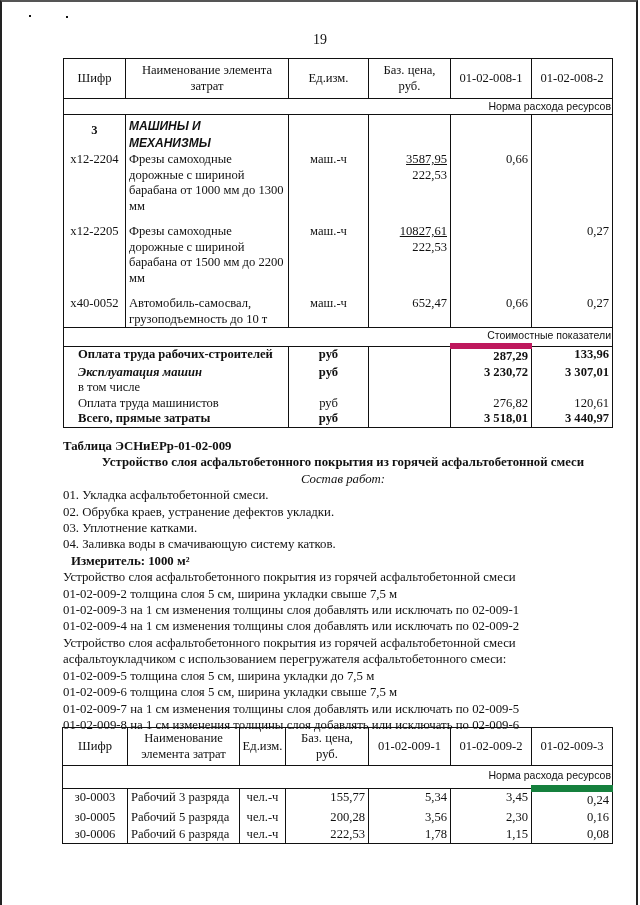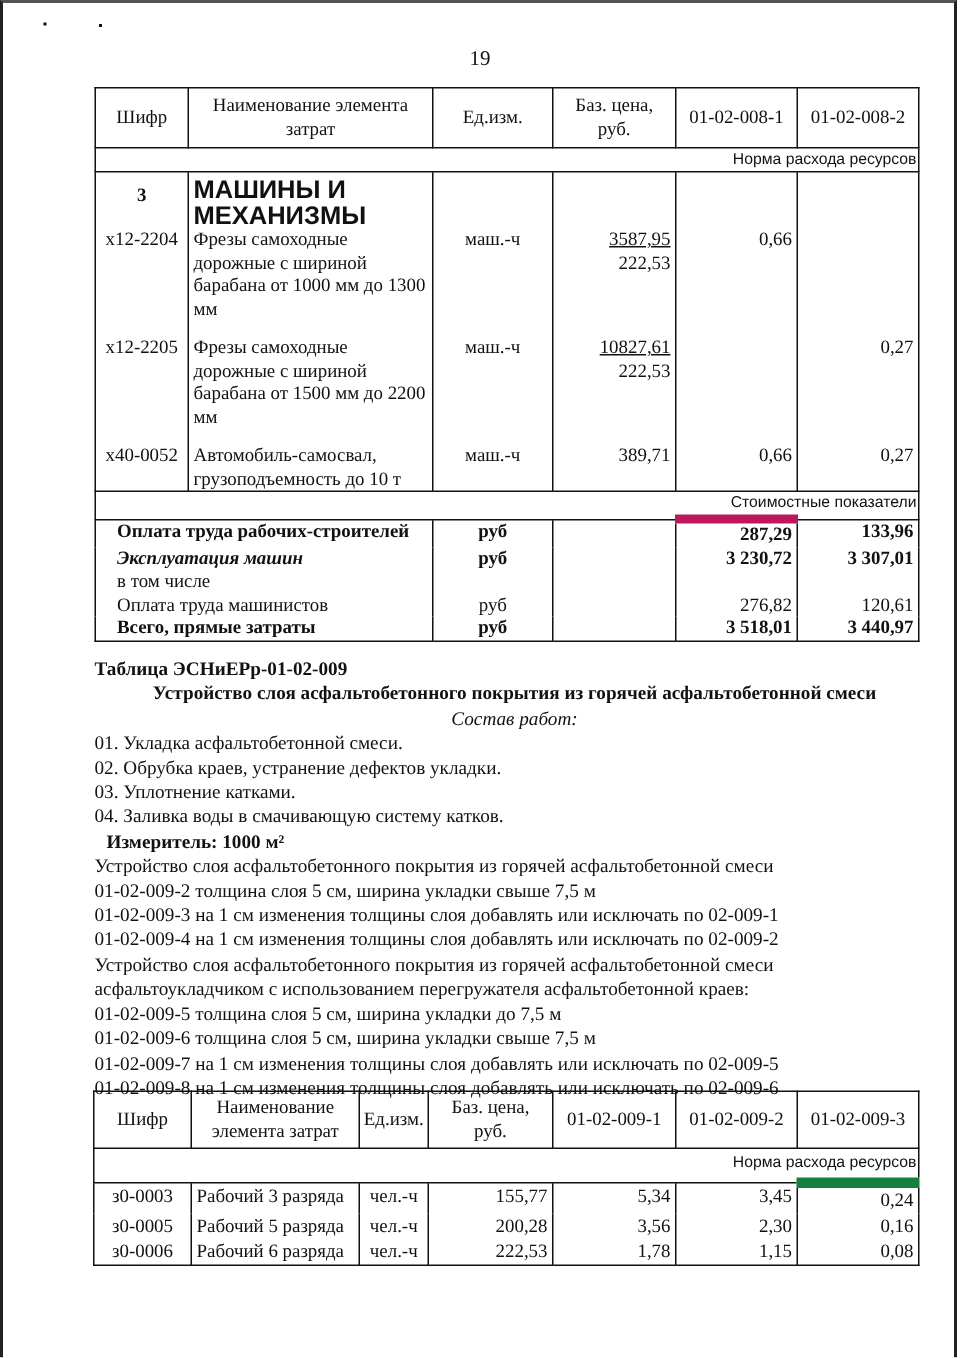--- a/index.html
+++ b/index.html
@@ -18,21 +18,21 @@
   table { border-collapse: collapse; position: absolute; table-layout: fixed; }
   td, th { border: 1px solid #111; padding: 0 3px; font-weight: normal; vertical-align: top; line-height: 15.5px; }
   .sans { font-family: "Liberation Sans", sans-serif; font-size: 10.5px; }
   .hdr th { text-align: center; vertical-align: middle; font-size: 12.6px; }
   .norma td { text-align: right; padding: 1px 1px 1px 3px; line-height: 13px; }
   .c { text-align: center; }
   .r { text-align: right; }
   .b { font-weight: bold; }
   .u { text-decoration: underline; }
   .nob td { border-top: none; border-bottom: none; }
-  .sec-title { font-weight: bold; font-size: 17px; font-family: "Liberation Sans", sans-serif; line-height: 17px; }
+  .sec-title { font-weight: bold; font-size: 12px; font-family: "Liberation Sans", sans-serif; line-height: 17px; font-style: italic; }
 
   #t1 { left: 63px; top: 58px; width: 549px; }
   #t2 { left: 62px; top: 727px; width: 550px; }
   #t2 td { line-height: 17px; }
 
   .text-block { position: absolute; left: 63px; width: 560px; line-height: 16.4px; font-size: 12.8px; }
   .tbl-title { font-weight: bold; }
   .center { text-align: center; }
   .italic { font-style: italic; }
 </style>
@@ -86,21 +86,21 @@
     <td style="padding-bottom:10px;">Фрезы самоходные дорожные с шириной барабана от 1500 мм до 2200 мм</td>
     <td class="c">маш.-ч</td>
     <td class="r"><span class="u">10827,61</span><br><span>222,53</span></td>
     <td class="r"></td>
     <td class="r">0,27</td>
   </tr>
   <tr class="nob">
     <td class="c" style="border-bottom:1px solid #111;">х40-0052</td>
     <td style="border-bottom:1px solid #111;">Автомобиль-самосвал, грузоподъемность до 10 т</td>
     <td class="c" style="border-bottom:1px solid #111;">маш.-ч</td>
-    <td class="r" style="border-bottom:1px solid #111;">389,71</td>
+    <td class="r" style="border-bottom:1px solid #111;">652,47</td>
     <td class="r" style="border-bottom:1px solid #111;">0,66</td>
     <td class="r" style="border-bottom:1px solid #111;">0,27</td>
   </tr>
   <tr class="norma">
     <td colspan="6" class="sans">Стоимостные показатели</td>
   </tr>
   <tr class="nob">
     <td colspan="2" class="b" style="border-top:1px solid #111;padding-left:14px;">Оплата труда рабочих-строителей</td>
     <td class="c b" style="border-top:1px solid #111;">руб</td>
     <td style="border-top:1px solid #111;"></td>
@@ -145,21 +145,21 @@
   <div>01. Укладка асфальтобетонной смеси.</div>
   <div>02. Обрубка краев, устранение дефектов укладки.</div>
   <div>03. Уплотнение катками.</div>
   <div>04. Заливка воды в смачивающую систему катков.</div>
   <div class="b" style="padding-left:8px;">Измеритель: 1000 м²</div>
   <div>Устройство слоя асфальтобетонного покрытия из горячей асфальтобетонной смеси</div>
   <div>01-02-009-2 толщина слоя  5 см, ширина укладки свыше 7,5 м</div>
   <div>01-02-009-3 на 1 см изменения толщины слоя добавлять или исключать по 02-009-1</div>
   <div>01-02-009-4 на 1 см изменения толщины слоя добавлять или исключать по 02-009-2</div>
   <div>Устройство слоя асфальтобетонного покрытия из горячей асфальтобетонной смеси</div>
-  <div>асфальтоукладчиком с использованием перегружателя асфальтобетонной краев:</div>
+  <div>асфальтоукладчиком с использованием перегружателя асфальтобетонного смеси:</div>
   <div>01-02-009-5 толщина слоя  5 см, ширина укладки до 7,5 м</div>
   <div>01-02-009-6 толщина слоя  5 см, ширина укладки свыше 7,5 м</div>
   <div>01-02-009-7 на 1 см изменения толщины слоя добавлять или исключать по 02-009-5</div>
   <div>01-02-009-8 на 1 см изменения толщины слоя добавлять или исключать по 02-009-6</div>
 </div>
 
 <table id="t2">
   <colgroup>
     <col style="width:65px">
       <col style="width:112px">

